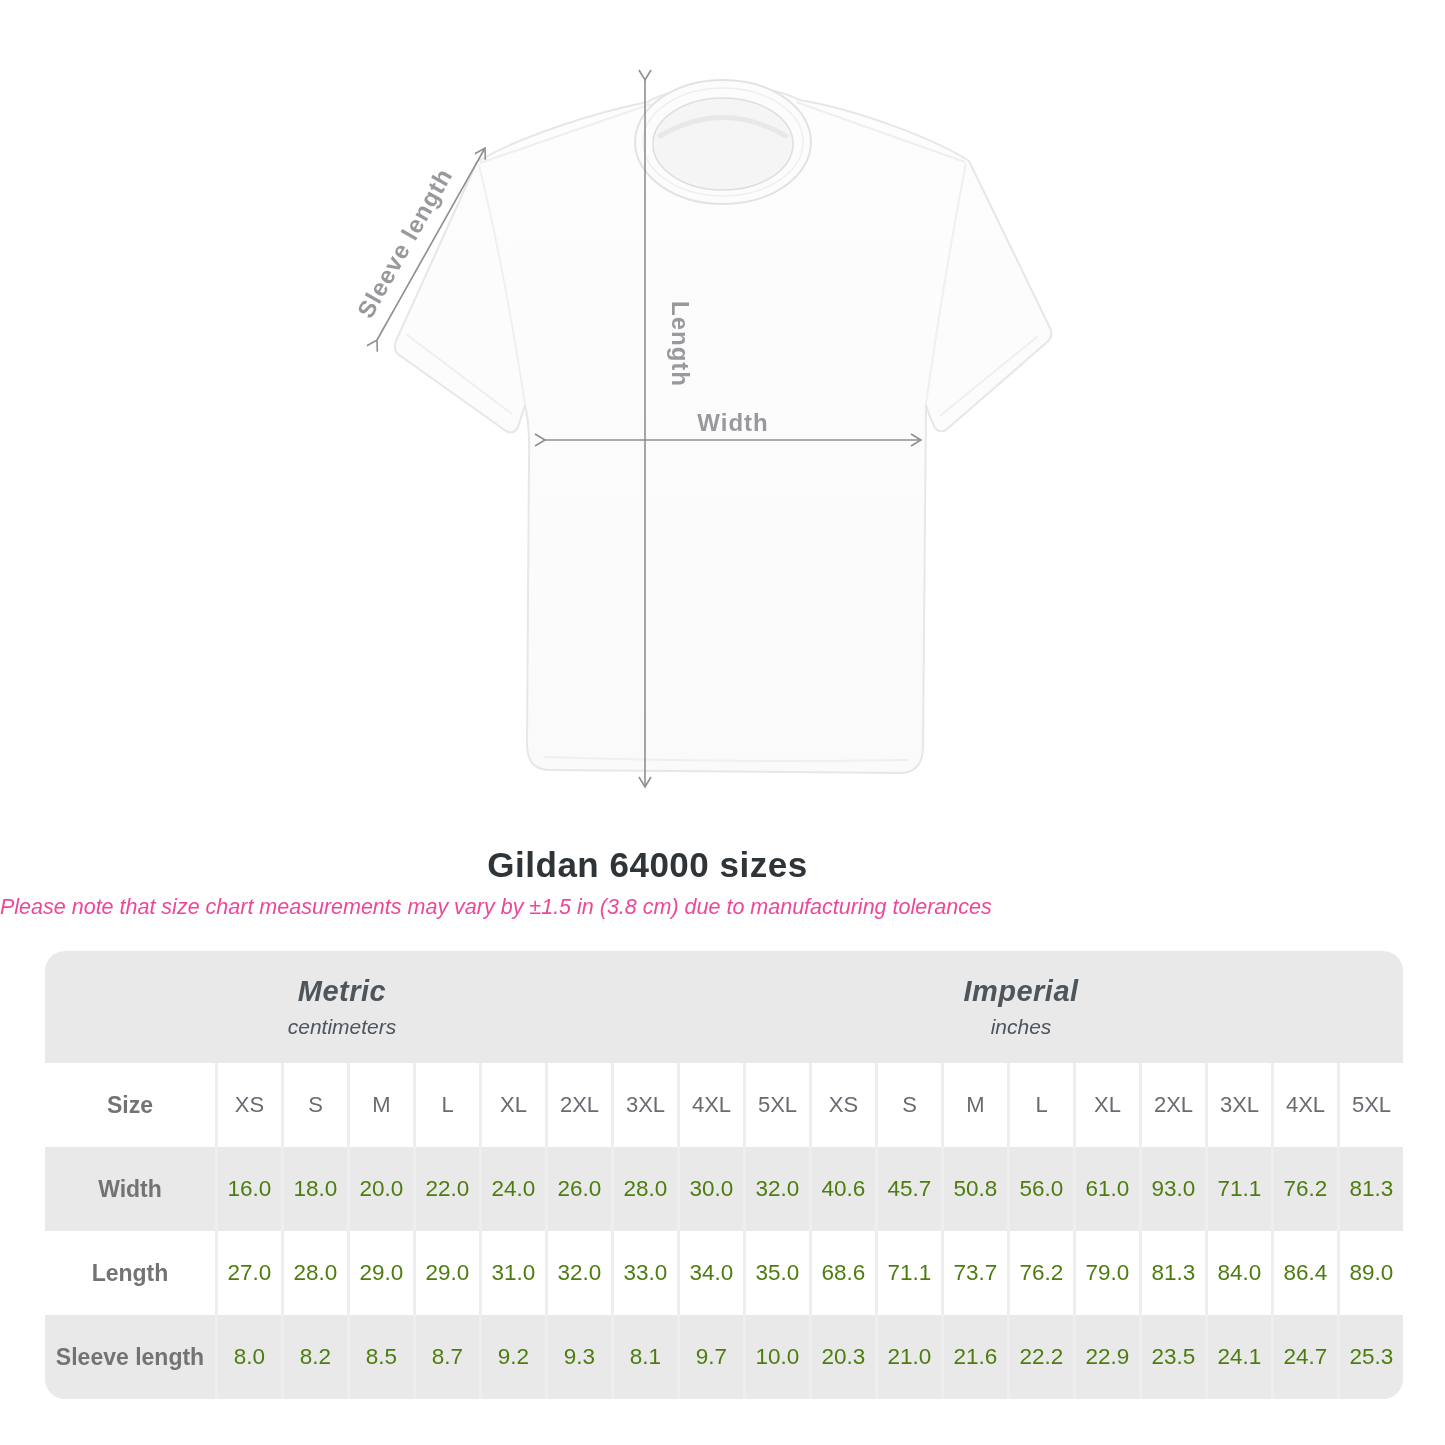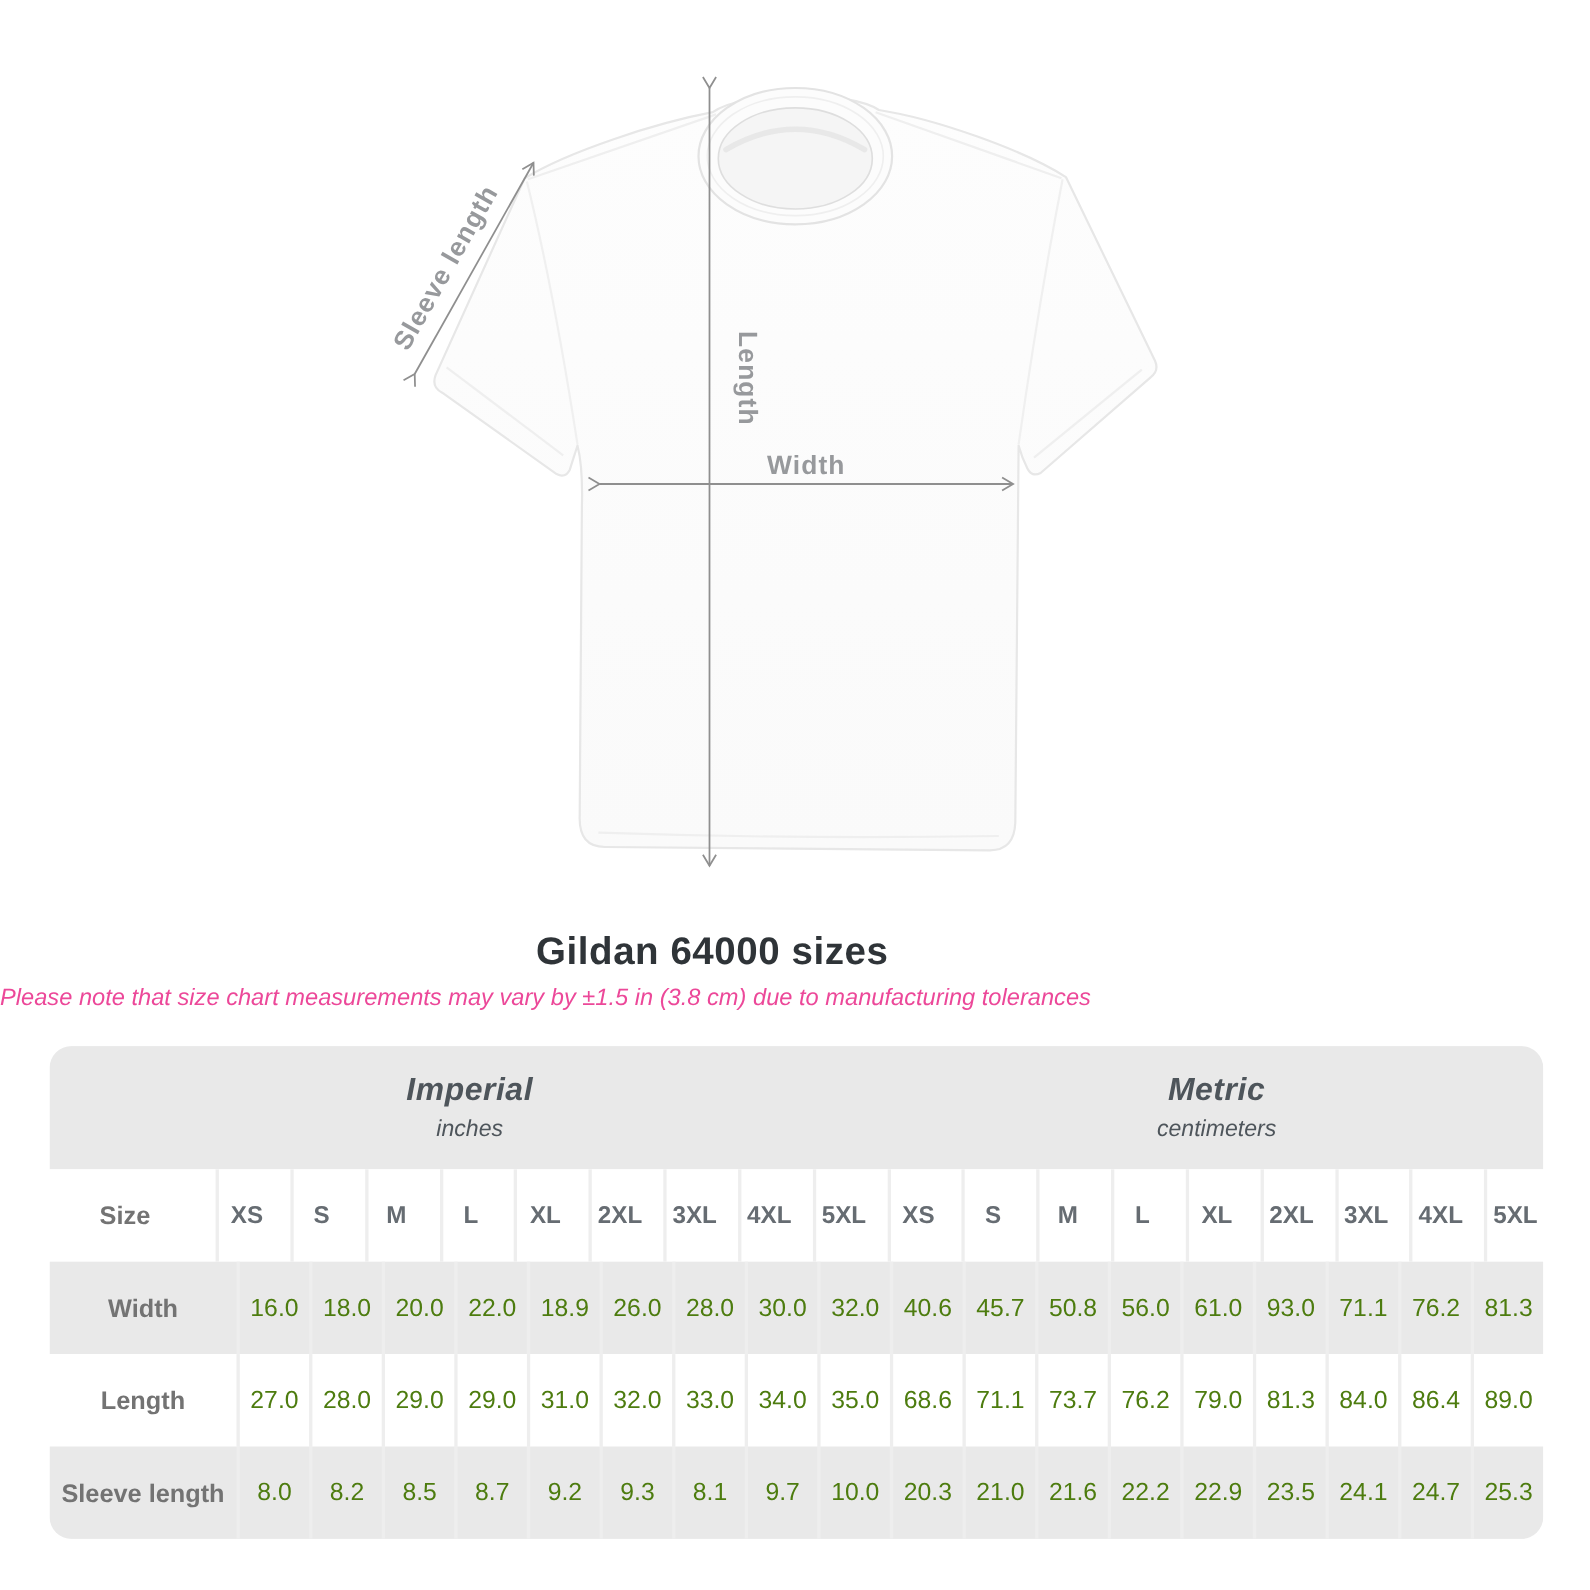--- a/index.html
+++ b/index.html
@@ -39,21 +39,21 @@
   .t-row.gray { background:#e9e9e9; }
   .label-cell {
     width:170px; height:100%; display:flex; align-items:center; justify-content:center;
     font-weight:bold; font-size:23px; color:#737373; box-sizing:border-box;
   }
   .cell {
     width:66px; height:100%; box-sizing:border-box;
     border-left:3px solid #eeeeee;
     display:flex; align-items:center; justify-content:center;
   }
-  .size-cell { font-weight:bold; font-size:22px; color:#666c72;margin-left:14px; }
+  .size-cell { font-weight:normal; font-size:22px; color:#666c72; }
   .num-cell  { font-size:22.5px; color:#4d7c0f; }
 </style>
 </head>
 <body>
 
 <div class="stage">
 
   <svg class="shirt-svg" width="790" height="780" viewBox="330 50 790 780" xmlns="http://www.w3.org/2000/svg">
     <defs>
       <marker id="ah" viewBox="-12 -8 14 16" refX="0" refY="0" markerWidth="15" markerHeight="16" orient="auto" markerUnits="userSpaceOnUse">
@@ -113,27 +113,27 @@
       <text x="733" y="431" text-anchor="middle">Width</text>
     </g>
   </svg>
 
   <div class="chart-title">Gildan 64000 sizes</div>
   <div class="chart-note">Please note that size chart measurements may vary by ±1.5 in (3.8 cm) due to manufacturing tolerances</div>
 
   <div class="size-table">
 
     <div class="band">
+      <div class="half half-metric">
+        <div class="sec-name">Metric</div>
+        <div class="sec-unit">centimeters</div>
+      </div>
       <div class="half half-imperial">
         <div class="sec-name">Imperial</div>
         <div class="sec-unit">inches</div>
-      </div>
-      <div class="half half-metric">
-        <div class="sec-name">Metric</div>
-        <div class="sec-unit">centimeters</div>
       </div>
     </div>
 
     <div class="t-row size-row">
       <div class="label-cell">Size</div>
 
     <div class="cell size-cell">XS</div>
         <div class="cell size-cell">S</div>
         <div class="cell size-cell">M</div>
         <div class="cell size-cell">L</div>
@@ -154,21 +154,21 @@
       </div>
 
     <div>
 
     <div class="t-row gray">
           <div class="label-cell">Width</div>
           <div class="cell num-cell">16.0</div>
           <div class="cell num-cell">18.0</div>
           <div class="cell num-cell">20.0</div>
           <div class="cell num-cell">22.0</div>
-          <div class="cell num-cell">18.9</div>
+          <div class="cell num-cell">24.0</div>
           <div class="cell num-cell">26.0</div>
           <div class="cell num-cell">28.0</div>
           <div class="cell num-cell">30.0</div>
           <div class="cell num-cell">32.0</div>
           <div class="cell num-cell">40.6</div>
           <div class="cell num-cell">45.7</div>
           <div class="cell num-cell">50.8</div>
           <div class="cell num-cell">56.0</div>
           <div class="cell num-cell">61.0</div>
           <div class="cell num-cell">93.0</div>

